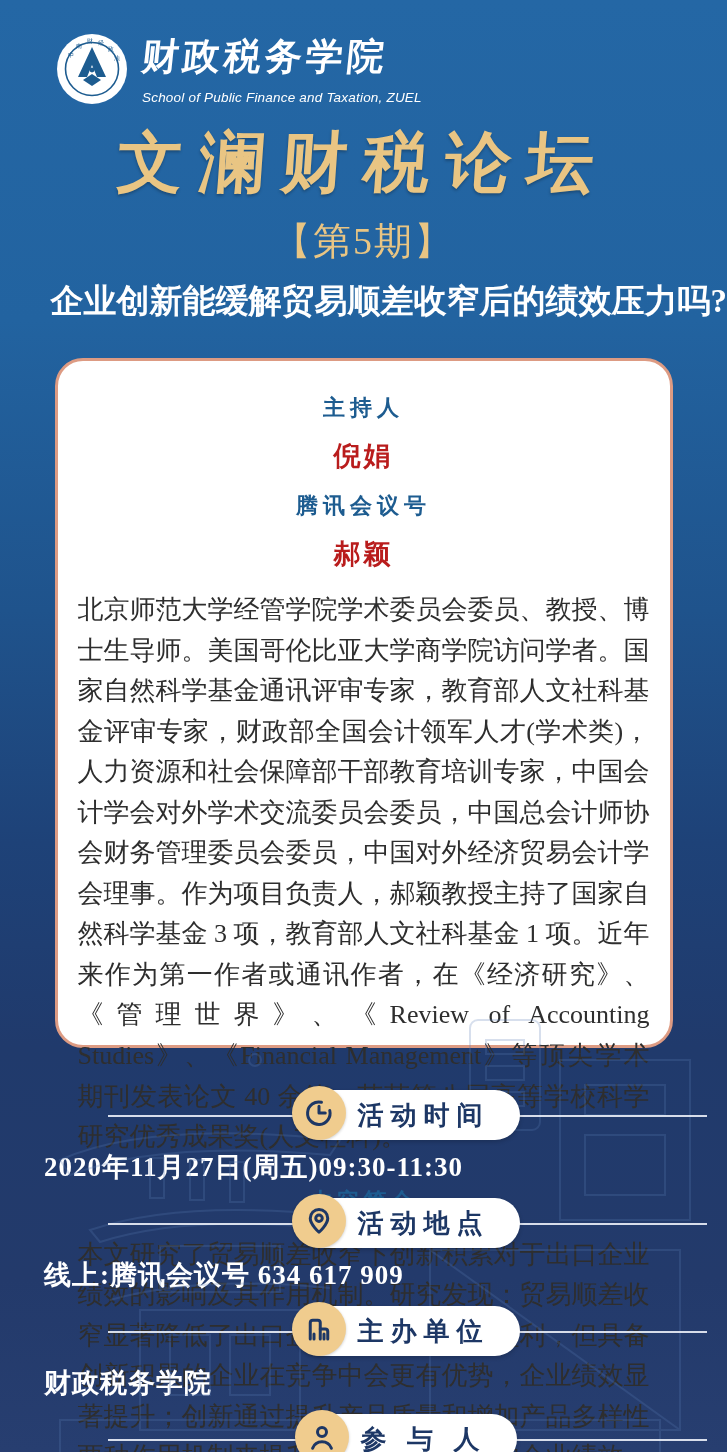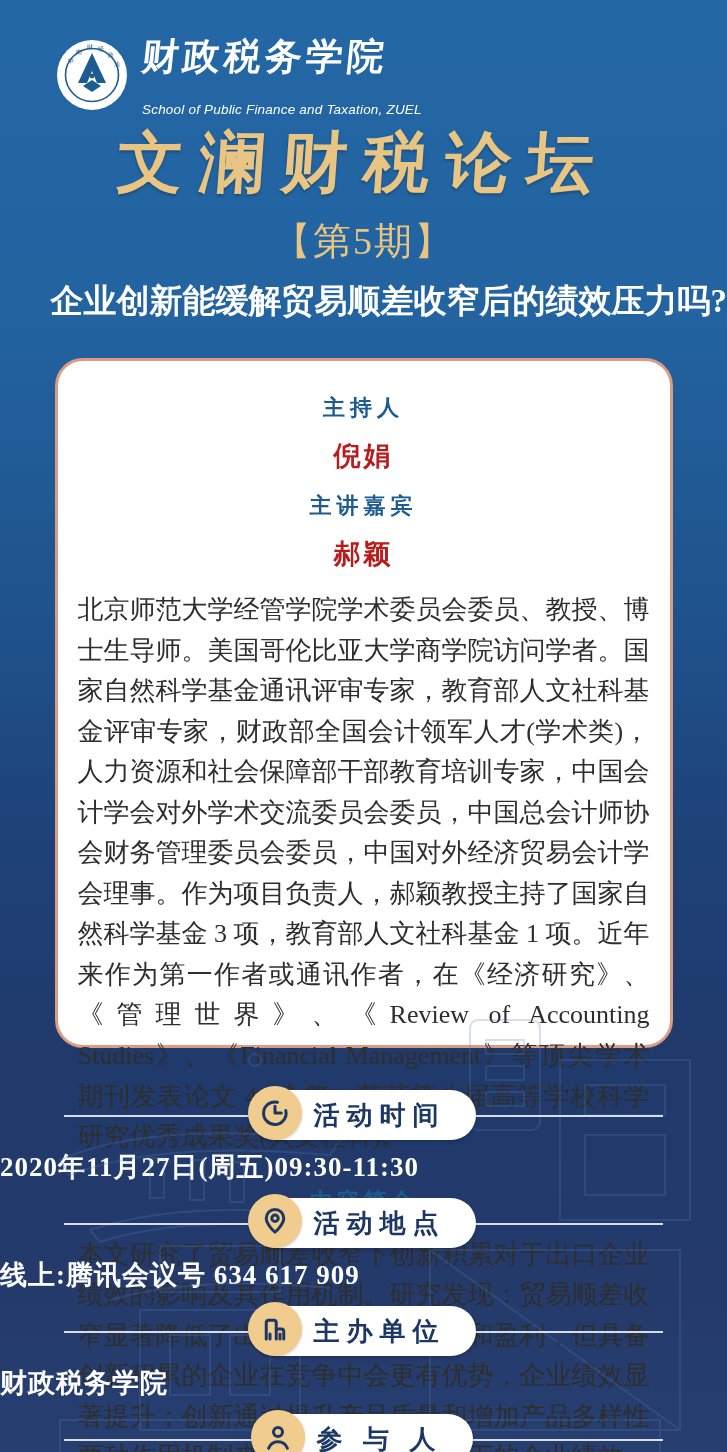--- a/index.html
+++ b/index.html
@@ -10,21 +10,21 @@
   }
   
   .watermark{position:absolute;left:0;top:1000px;width:727px;height:452px;opacity:.30;pointer-events:none;}
   .watermark *{stroke:#5a7cb5;fill:none;stroke-width:2;}
 
   
   .header{position:absolute;top:32px;left:56px;display:flex;align-items:center;}
   .logo{width:72px;height:72px;flex:0 0 auto;}
   .header-text{margin-left:14px;color:#fff;}
   .org-cn{font-size:37px;font-weight:700;letter-spacing:4px;transform:skewX(-6deg);font-family:"Liberation Serif","DejaVu Serif",serif;}
-  .org-en{font-size:13.5px;font-style:italic;margin-top:20px;font-family:"Liberation Sans","DejaVu Sans",sans-serif;letter-spacing:.2px;}
+  .org-en{font-size:13.5px;font-style:italic;margin-top:8px;font-family:"Liberation Sans","DejaVu Sans",sans-serif;letter-spacing:.2px;}
 
   
   .forum-title{margin-top:118px;text-align:center;font-size:66px;font-weight:800;color:#e9c583;letter-spacing:16px;transform:skewX(-4deg);text-shadow:0 2px 3px rgba(0,0,0,.25);}
   .issue{text-align:center;font-size:38px;font-weight:400;color:#e9c583;margin-top:8px;letter-spacing:2px;}
   .topic{text-align:right;font-size:33px;font-weight:800;color:#ffffff;margin-top:12px;letter-spacing:0px;}
 
   
   .card{
     box-sizing:border-box;margin:34px auto 0;width:618px;height:690px;
     background:#ffffff;border:3px solid #dd9b83;border-radius:28px;
@@ -32,21 +32,21 @@
   }
   .role-label{font-size:22px;font-weight:800;color:#1d5c90;letter-spacing:5px;margin-top:8px;}
   .role-name{font-size:27px;font-weight:800;color:#b91c1c;letter-spacing:3px;margin-top:14px;}
   .role-label + .role-name{margin-top:15px;}
   .speaker-label{margin-top:17px;}
   .card p{font-size:26px;line-height:1.56;color:#2e2e2e;text-align:justify;margin:18px 4px 0 4px;}
   .abstract-label{font-size:23px;font-weight:800;color:#1d5c90;letter-spacing:4px;margin-top:28px;}
 
   
   .events{margin-top:42px;}
-  .event-row{margin-bottom:13px;}
+  .event-row{margin-bottom:13px;padding-left:44px;}
   .pill-line{position:relative;height:50px;width:727px;}
   .pill-line .rule{position:absolute;left:64px;right:64px;top:50%;height:2px;background:#e7ecf5;opacity:.92;}
   .pill{
     position:absolute;left:50%;transform:translateX(-50%);top:0;height:46px;
     background:#ffffff;border-radius:26px;display:flex;align-items:center;
     padding:2px 30px 2px 62px;box-shadow:0 2px 4px rgba(0,0,0,.18);
   }
   .pill-icon{
     position:absolute;left:-4px;top:-4px;width:54px;height:54px;border-radius:50%;
     background:#f0cc8e;display:flex;align-items:center;justify-content:center;
@@ -109,21 +109,21 @@
     </div>
   </div>
 
   <div class="forum-title">文澜财税论坛</div>
   <div class="issue">【第5期】</div>
   <div class="topic">企业创新能缓解贸易顺差收窄后的绩效压力吗?</div>
 
   <div class="card">
     <div class="role-label">主持人</div>
     <div class="role-name">倪娟</div>
-    <div class="role-label speaker-label">主讲嘉宾</div>
+    <div class="role-label speaker-label">腾讯会议号</div>
     <div class="role-name">郝颖</div>
     <p>北京师范大学经管学院学术委员会委员、教授、博士生导师。美国哥伦比亚大学商学院访问学者。国家自然科学基金通讯评审专家，教育部人文社科基金评审专家，财政部全国会计领军人才(学术类)，人力资源和社会保障部干部教育培训专家，中国会计学会对外学术交流委员会委员，中国总会计师协会财务管理委员会委员，中国对外经济贸易会计学会理事。作为项目负责人，郝颖教授主持了国家自然科学基金 3 项，教育部人文社科基金 1 项。近年来作为第一作者或通讯作者，在《经济研究》、《管理世界》、《Review of Accounting Studies》、《Financial Management》等顶尖学术期刊发表论文 40 余篇。荣获第八届高等学校科学研究优秀成果奖(人文社科)。</p>
     <div class="abstract-label">内容简介</div>
     <p>本文研究了贸易顺差收窄下创新积累对于出口企业绩效的影响及其作用机制。研究发现：贸易顺差收窄显著降低了出口企业的销售收入和盈利，但具备创新积累的企业在竞争中会更有优势，企业绩效显著提升；创新通过提升产品质量和增加产品多样性两种作用机制来提升顺差收窄情况下的企业绩效。本文的结论对于如何更好应对全球贸易不稳定因素，推进出口企业高质量发展具有重要的理论和现实意义。</p>
   </div>
 
   <div class="events">
 
     <div class="event-row">
       <div class="pill-line">

